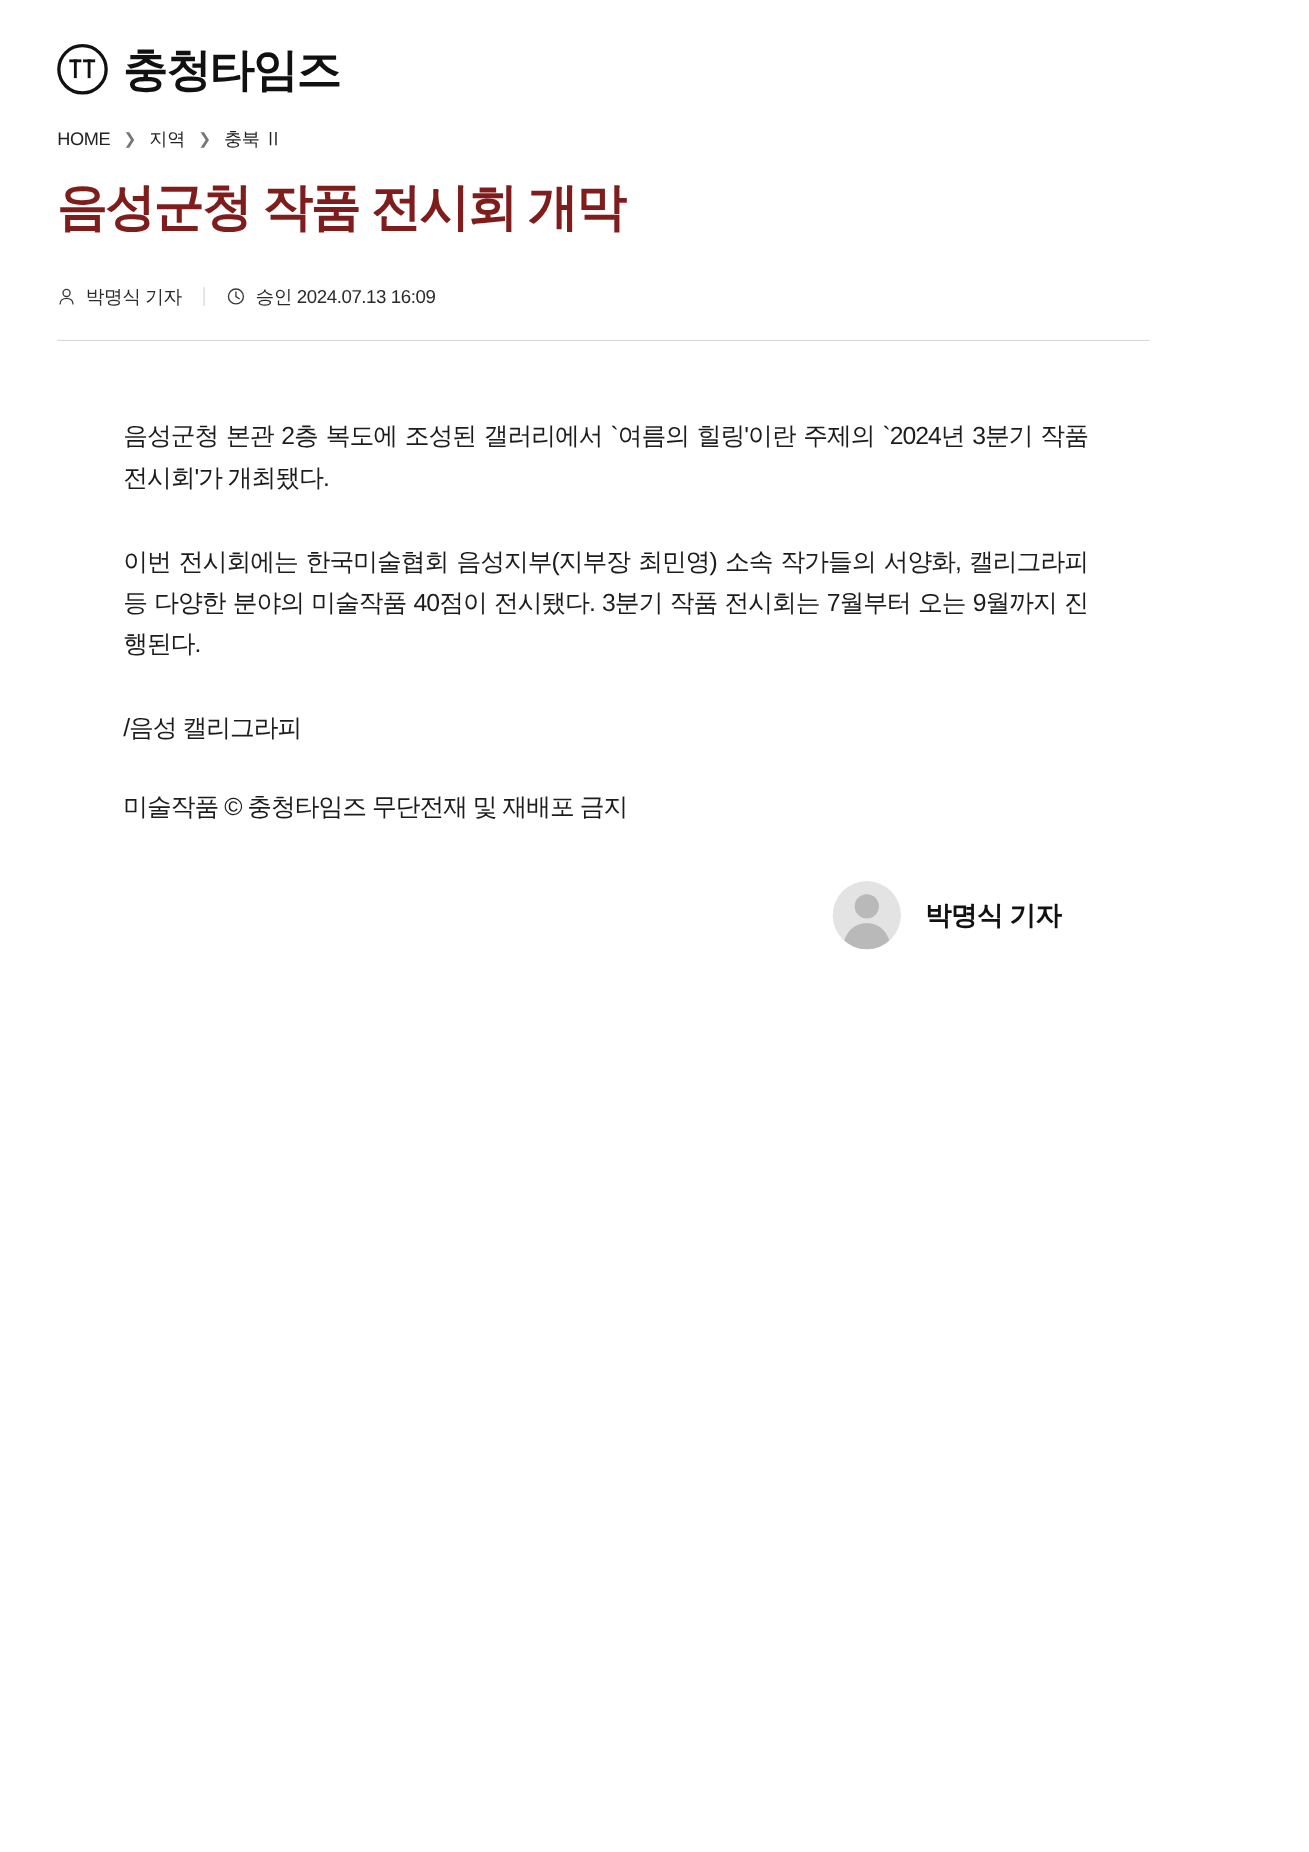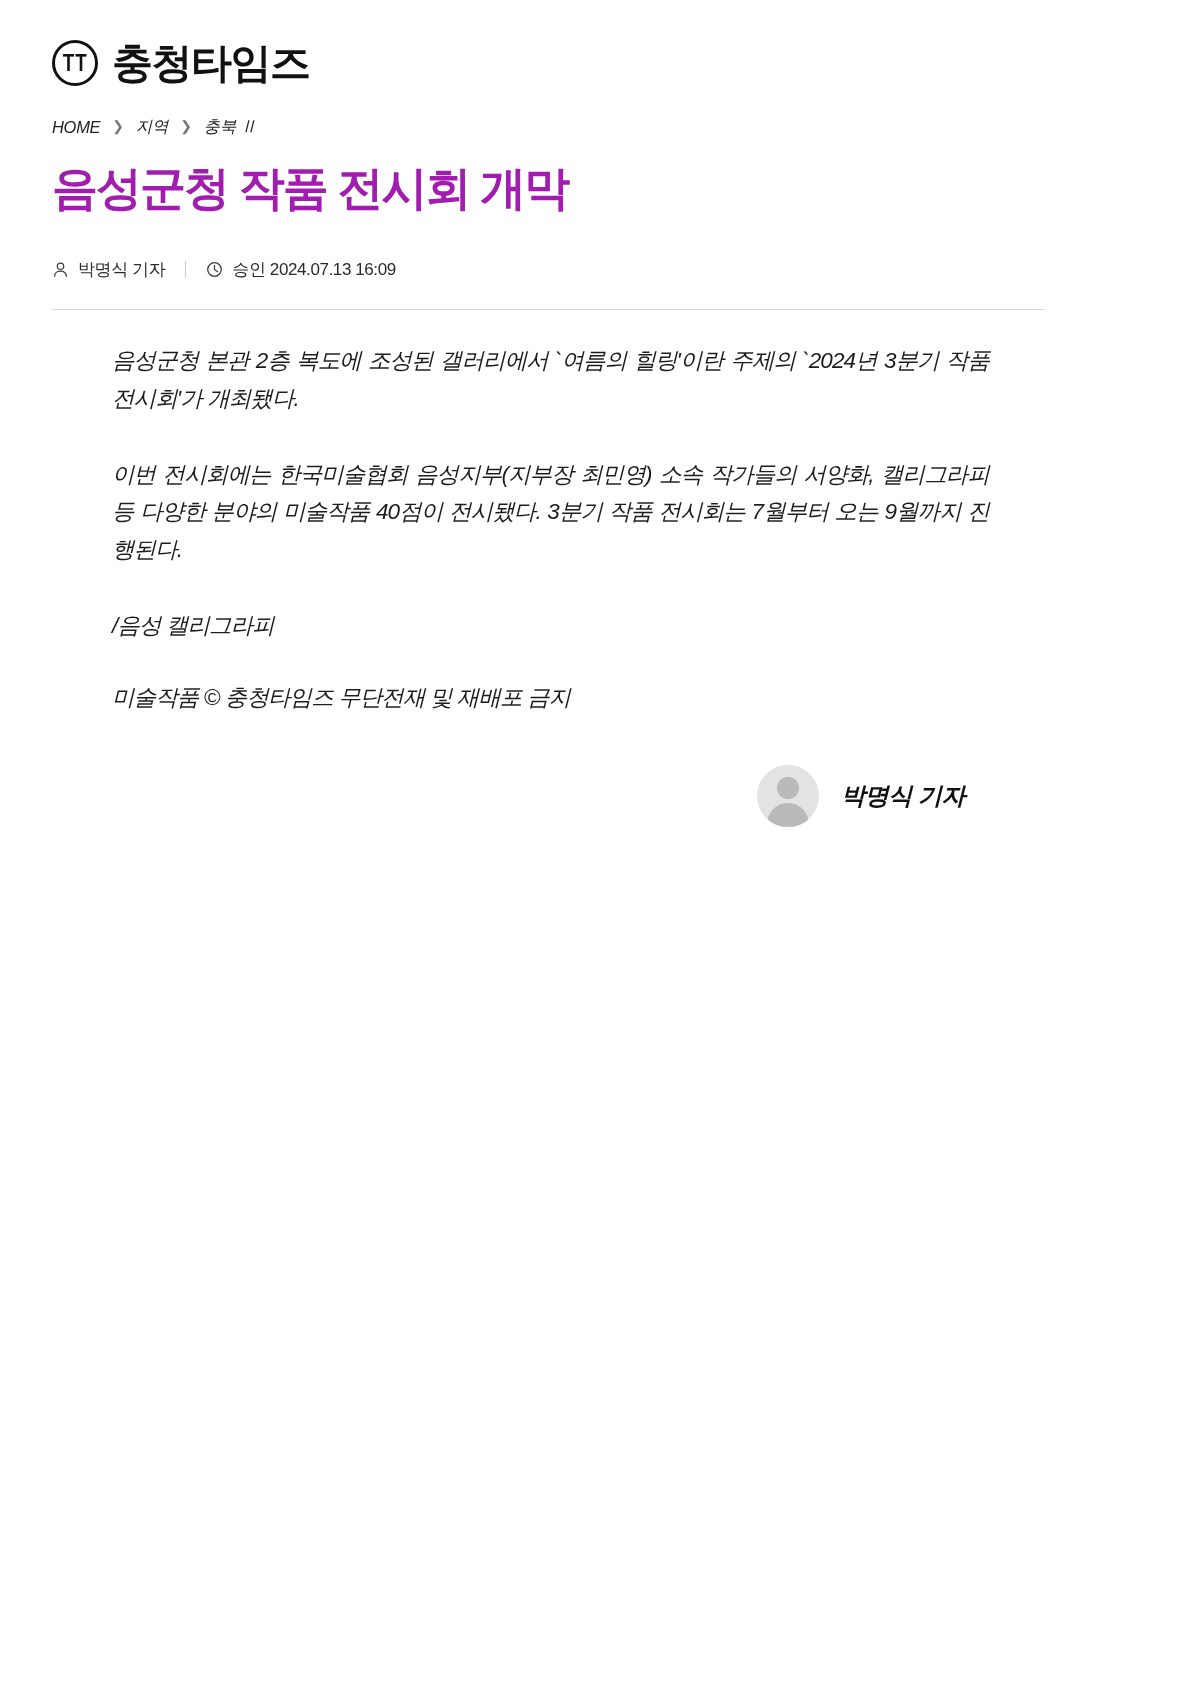--- a/index.html
+++ b/index.html
@@ -50,36 +50,36 @@
   
   .breadcrumb {
     display: flex;
     align-items: center;
     gap: 12px;
     margin-top: 24px;
     font-size: 16.5px;
     color: #222222;
     letter-spacing: -0.3px;
   }
-  .breadcrumb .crumb { color: #222222; font-style: italic; }
+  .breadcrumb .crumb { color: #222222; }
   .breadcrumb .sep {
     color: #777777;
     font-size: 14px;
     line-height: 1;
     transform: translateY(-1px);
   }
 
   
   .article-title {
     margin: 22px 0 0 0;
     font-size: 46px;
     font-weight: 700;
     letter-spacing: -2px;
     line-height: 1.26;
-    color: #a21caf;
+    color: #7f1d1d;
   }
 
   
   .byline {
     display: flex;
     align-items: center;
     margin-top: 40px;
     font-size: 17px;
     color: #2b2b2b;
     letter-spacing: -0.4px;
@@ -99,22 +99,21 @@
 
   .rule {
     border: none;
     border-top: 1px solid #d8d8d8;
     margin: 28px 0 0 0;
   }
 
   
   .article-body {
     padding: 0 56px 0 60px;
-    margin-top: 32px;
-    font-style: italic;
+    margin-top: 68px;
   }
   .article-body p {
     margin: 0 0 38px 0;
     font-size: 22.5px;
     line-height: 1.68;
     letter-spacing: -0.9px;
     color: #1c1c1c;
     text-align: justify;
   }
   .article-body p.signature {

